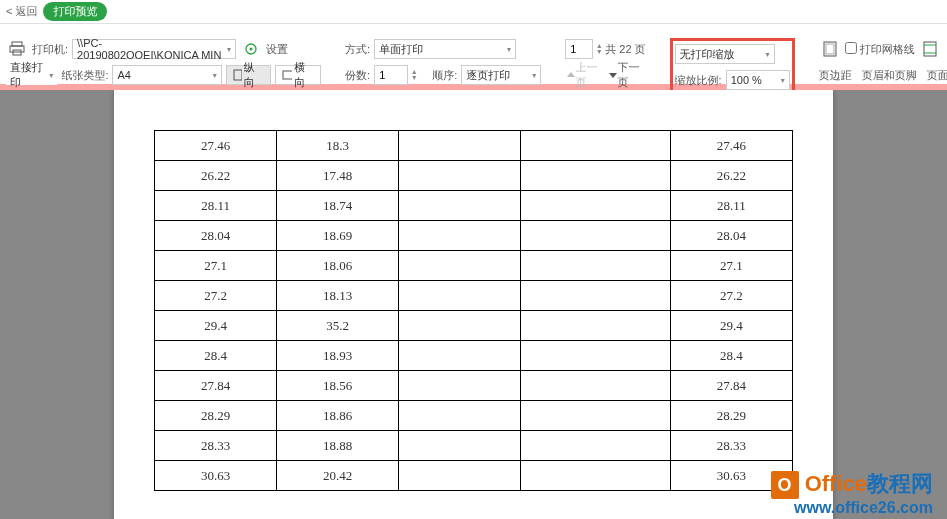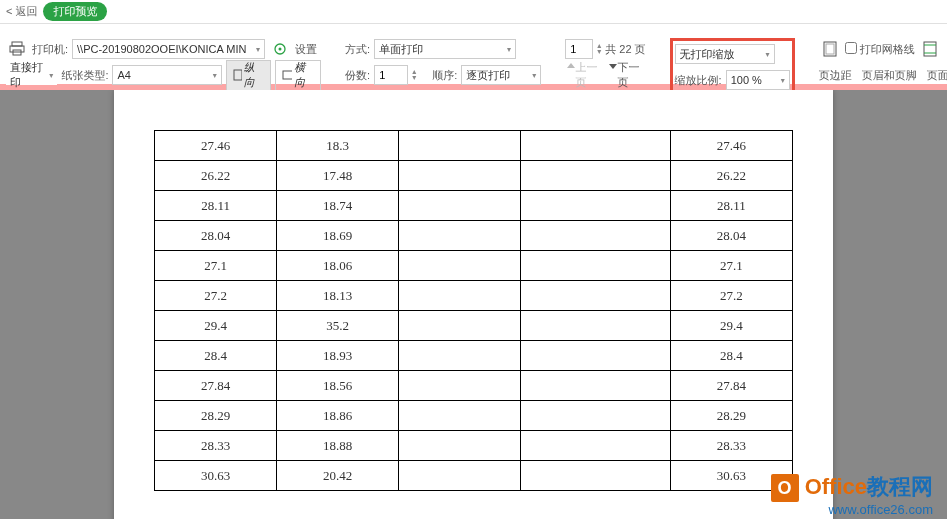--- a/index.html
+++ b/index.html
@@ -10,41 +10,41 @@
     .badge { background: #2ba245; color: #fff; padding: 2px 10px; border-radius: 10px; font-size: 11px; }
     
     .toolbar { display: flex; align-items: flex-start; padding: 4px 6px; gap: 10px; border-bottom: 6px solid #fca5a5; height: 56px; margin-top: 10px; }
     .tb-group { display: flex; flex-direction: column; gap: 4px; }
     .tb-row { display: flex; align-items: center; gap: 4px; height: 22px; }
     .tb-label { font-size: 11px; color: #555; white-space: nowrap; }
     .tb-select { height: 20px; border: 1px solid #ccc; font-size: 11px; padding: 0 4px; background: #fff; display: flex; align-items: center; justify-content: space-between; }
     .tb-select::after { content: "▾"; font-size: 8px; color: #888; margin-left: 4px; }
     .tb-input { height: 20px; border: 1px solid #ccc; font-size: 11px; padding: 0 4px; background: #fff; text-align: left; }
     .icon-btn { width: 22px; height: 22px; display: flex; align-items: center; justify-content: center; cursor: pointer; }
-    .toggle-btn { height: 31px; padding: 0 6px; border: 1px solid #ccc; display: flex; align-items: center; gap: 2px; font-size: 11px; cursor: pointer; font-style: italic; }
+    .toggle-btn { height: 20px; padding: 0 6px; border: 1px solid #ccc; display: flex; align-items: center; gap: 2px; font-size: 11px; cursor: pointer; }
     .toggle-btn.active { background: #e8e8e8; }
     .sep { width: 1px; height: 40px; background: #ddd; margin: 0 2px; }
-    .nav-btn { display: flex; gap: 0; font-size: 11px; color: #555; cursor: pointer; }
+    .nav-btn { display: flex; align-items: center; gap: 0; font-size: 11px; color: #555; cursor: pointer; }
     .nav-btn.disabled { color: #bbb; }
     .chk { display: flex; align-items: flex-start; gap: 3px; font-size: 11px; color: #555; }
     .chk input { width: 12px; height: 12px; }
     .highlight-box { border: 3px solid #e74c3c; padding: 2px; }
     
     .preview-area { background: #888; height: 439px; display: flex; justify-content: center; padding-top: 0; overflow: hidden; position: relative; }
     .page { background: #fff; width: 719px; padding: 20px 40px; box-shadow: 0 0 6px rgba(0,0,0,.3); }
     
     table { border-collapse: collapse; width: 100%; margin-top: 20px; }
     td { border: 1px solid #000; height: 30px; text-align: center; font-size: 13px; font-family: "SimSun", serif; }
     td.c1 { width: 18%; } td.c2 { width: 18%; } td.c3 { width: 18%; } td.c4 { width: 22%; } td.c5 { width: 18%; }
     
     .watermark { position: absolute; bottom: 12px; right: 14px; font-family: Arial; font-weight: bold; font-size: 22px; }
     .wm-icon { display: inline-block; width: 28px; height: 28px; background: #e26b0a; color: #fff; text-align: center; line-height: 28px; font-size: 18px; vertical-align: middle; border-radius: 2px; }
     .wm-office { color: #e26b0a; }
     .wm-rest { color: #1a6fb8; }
-    .wm-url { display: block; font-size: 13px; font-weight: normal; color: #1a6fb8; text-align: right; }
+    .wm-url { display: block; font-size: 16px; font-weight: bold; color: #1a6fb8; text-align: right; }
     
     svg { display: block; }
   </style>
 </head>
 <body>
 
 <div class="topbar">
   <span class="back-link">&lt; 返回</span>
   <span class="badge">打印预览</span>
 </div>
@@ -53,21 +53,21 @@
   <div class="tb-group">
     <div class="tb-row">
       <span class="icon-btn">
         <svg width="18" height="16" viewBox="0 0 18 16">
             <rect x="4" y="1" width="10" height="4" fill="none" stroke="#555"></rect>
             <rect x="2" y="5" width="14" height="6" fill="none" stroke="#555"></rect>
             <rect x="5" y="9" width="8" height="5" fill="none" stroke="#555"></rect>
           </svg>
       </span>
       <span class="tb-label">打印机:</span>
-      <div class="tb-select" style="width:193px">
+      <div class="tb-select" style="width:164px">
           <span>\\PC-20190802OOEI\KONICA MIN</span>
         </div>
       <span class="icon-btn">
         <svg width="14" height="14" viewBox="0 0 14 14">
             <circle cx="7" cy="7" r="5" fill="none" stroke="#2ba245" stroke-width="1.3"></circle>
             <circle cx="7" cy="7" r="1.5" fill="#2ba245"></circle>
           </svg>
       </span>
       <span class="tb-label">设置</span>
     </div>

